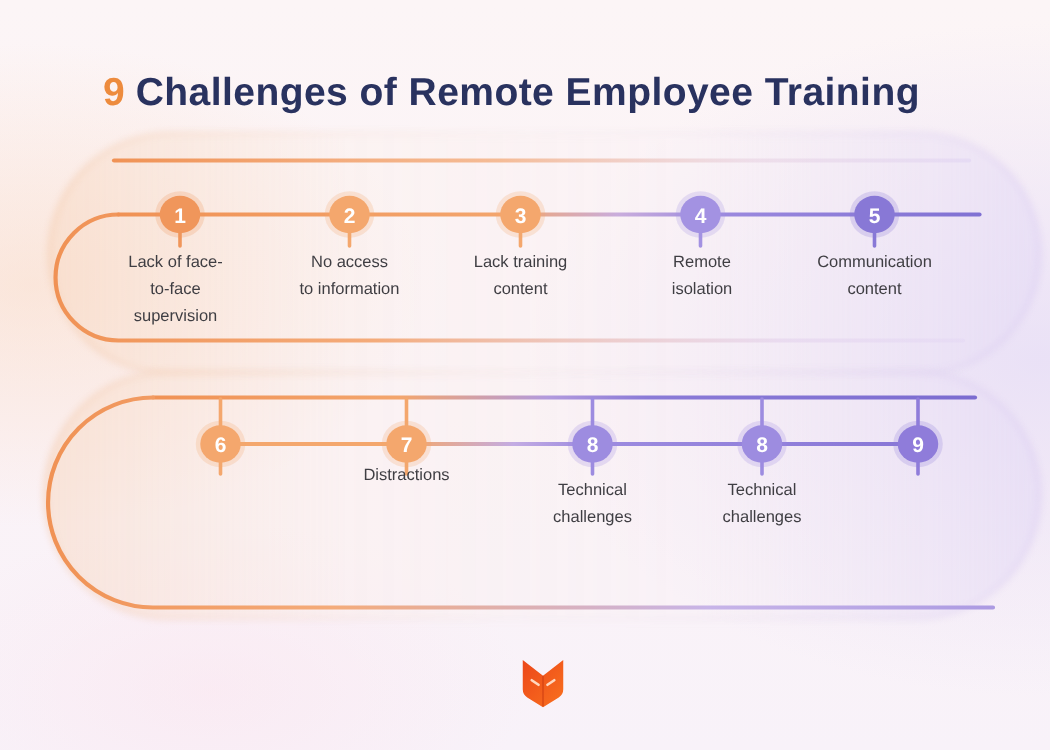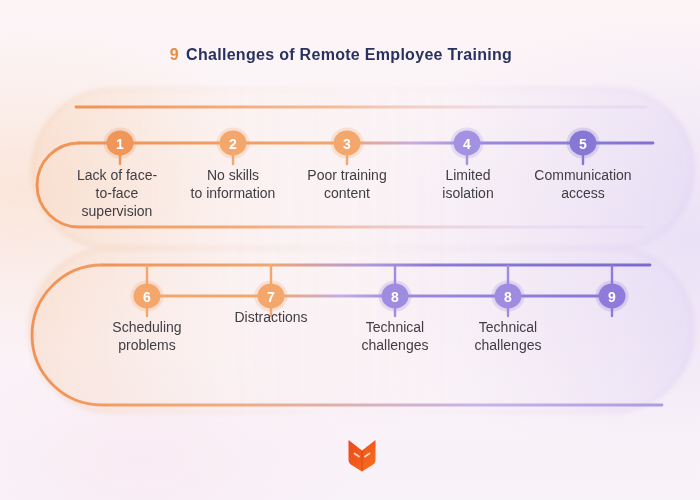--- a/index.html
+++ b/index.html
@@ -5,30 +5,30 @@
   html,body{margin:0;padding:0;}
   body{width:700px;height:500px;overflow:hidden;font-family:"Liberation Sans",sans-serif;}
   .canvas{position:relative;width:700px;height:500px;
     background:
       radial-gradient(420px 260px at 3% 38%, rgba(250,216,190,.50), transparent 62%),
       radial-gradient(520px 340px at 99% 48%, rgba(228,219,246,.75), transparent 66%),
       radial-gradient(300px 160px at 20% 92%, rgba(252,226,236,.45), transparent 70%),
       linear-gradient(180deg,#FCF5F6 0%,#FBF3F7 55%,#F8F2F9 100%);
   }
   .title{position:absolute;top:46px;left:0;width:682px;text-align:center;
-    font-size:16px;font-weight:700;color:#29325F;letter-spacing:.3px;}
+    font-size:26px;font-weight:700;color:#29325F;letter-spacing:.3px;}
   .title .num{color:#ED8B3D;margin-right:7px;}
   svg.lines{position:absolute;left:0;top:0;}
   .node{position:absolute;width:27px;height:25px;border-radius:50%;
     background:var(--c,#F0965B);color:#fff;font-weight:700;font-size:14px;
     display:flex;align-items:center;justify-content:center;
     transform:translate(-50%,-50%);
     box-shadow:0 0 0 3px color-mix(in srgb, var(--c,#F0965B) 24%, transparent);}
   .lbl{position:absolute;transform:translateX(-50%);text-align:center;
-    font-size:14px;line-height:18px;color:#3F3E43;white-space:pre-line;}
+    font-size:11px;line-height:18px;color:#3F3E43;white-space:pre-line;}
   .logo{position:absolute;left:347px;top:439px;}
 </style>
 </head>
 <body>
 
 <div class="canvas">
 
   <div class="title"><span class="num">9</span><span>Challenges of Remote Employee Training</span></div>
 
   <svg class="lines" width="700" height="500" viewBox="0 0 700 500">
@@ -113,37 +113,35 @@
 
   <div class="node" style="left: 120px; top: 143px; --c: #F0965B;">1</div>
   <div class="node" style="left: 233px; top: 143px; --c: #F4A76D;">2</div>
   <div class="node" style="left: 347px; top: 143px; --c: #F4A76D;">3</div>
   <div class="node" style="left: 467px; top: 143px; --c: #A392E2;">4</div>
   <div class="node" style="left: 583px; top: 143px; --c: #8878D6;">5</div>
 
   <div class="lbl" style="left:117px;top:166px">Lack of face-
 to-face
 supervision</div>
-  <div class="lbl" style="left:233px;top:166px">No skills
+  <div class="lbl" style="left:233px;top:166px">No access
 to information</div>
-  <div class="lbl" style="left:347px;top:166px">Poor training
+  <div class="lbl" style="left:347px;top:166px">Lack training
 content</div>
-  <div class="lbl" style="left:468px;top:166px">Limited
+  <div class="lbl" style="left:468px;top:166px">Remote
 isolation</div>
   <div class="lbl" style="left:583px;top:166px">Communication
-access</div>
+content</div>
 
   <div class="node" style="left: 147px; top: 296px; --c: #F4A76D;">6</div>
   <div class="node" style="left: 271px; top: 296px; --c: #F4A76D;">7</div>
   <div class="node" style="left: 395px; top: 296px; --c: #9D8CE0;">8</div>
   <div class="node" style="left: 508px; top: 296px; --c: #9D8CE0;">8</div>
   <div class="node" style="left: 612px; top: 296px; --c: #8F7CDA;">9</div>
 
-  <div class="lbl" style="left:147px;top:318px">Scheduling
-problems</div>
   <div class="lbl" style="left:271px;top:308px">Distractions</div>
   <div class="lbl" style="left:395px;top:318px">Technical
 challenges</div>
   <div class="lbl" style="left:508px;top:318px">Technical
 challenges</div>
 
   <svg class="logo" width="30" height="33" viewBox="0 0 30 33">
     <path d="M1.5,1 L15,11.5 L28.5,1 L28.5,20.5 Q28.5,24 25.5,26 L15,32.5 L4.5,26 Q1.5,24 1.5,20.5 Z" fill="url(#logoGrad)"></path>
     <path d="M15,11.5 L15,32" stroke="#C93A12" stroke-width="1.1" opacity=".55"></path>
     <path d="M7.5,14.5 L12,17.5" stroke="#FFD7BE" stroke-width="1.8" stroke-linecap="round"></path>

